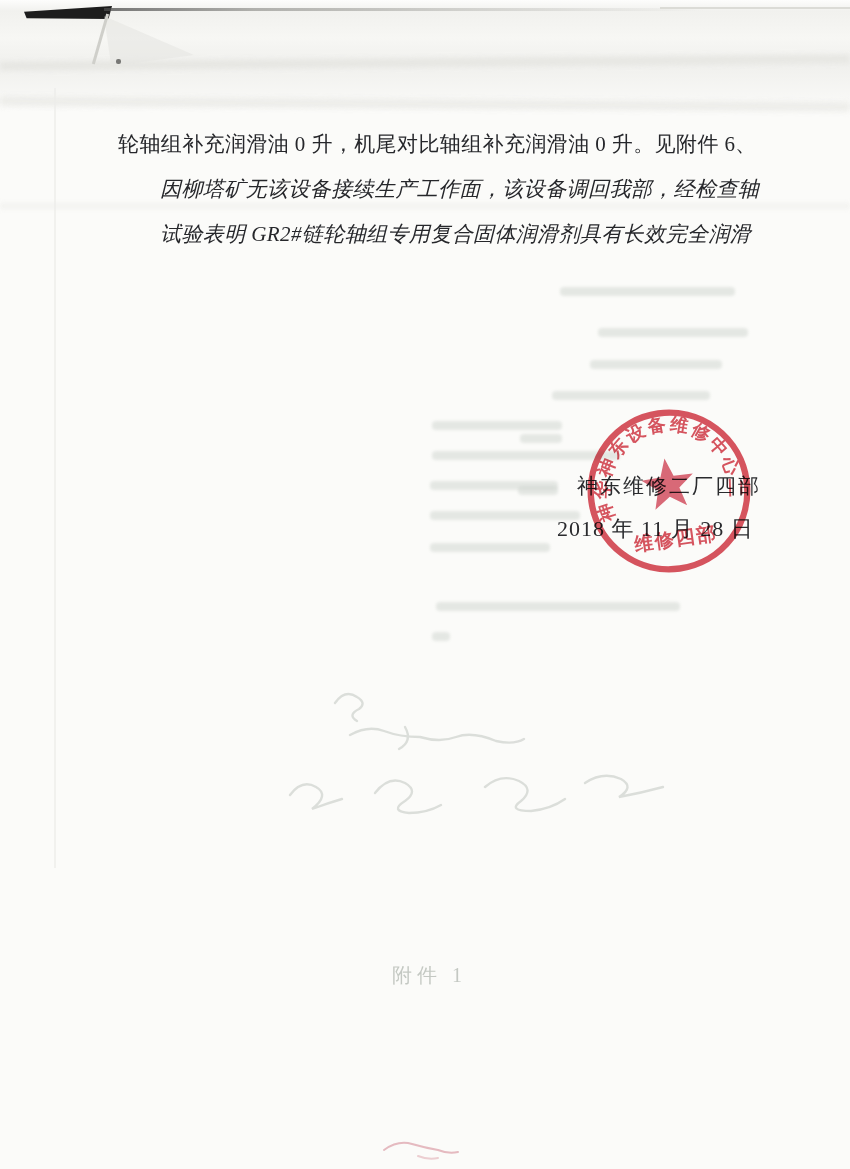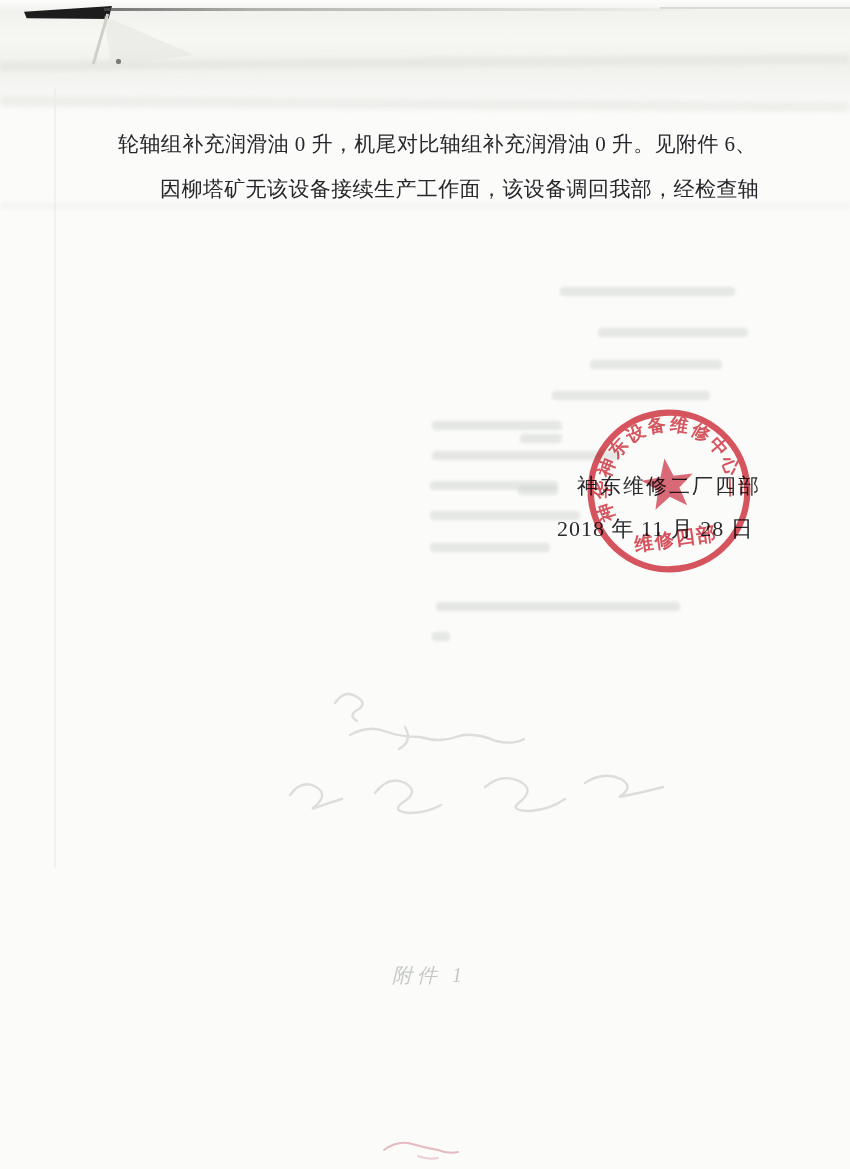--- a/index.html
+++ b/index.html
@@ -25,31 +25,31 @@
     opacity:.65;filter:blur(2.5px);transform:rotate(-.5deg);}
   .crease-2{position:absolute;left:0;top:100px;width:850px;height:8px;background:#e7e7e3;
     opacity:.8;filter:blur(3px);transform:rotate(.4deg);}
   .crease-mid{position:absolute;left:0;top:203px;width:850px;height:6px;background:#efefec;
     opacity:.7;filter:blur(2.5px);}
   .left-vline{position:absolute;left:54px;top:88px;width:2px;height:780px;background:#ededea;opacity:.7;}
   
   .doc-text{position:absolute;left:118px;top:122px;width:632px;color:#26272b;
     font-size:21px;letter-spacing:.4px;}
   .doc-line{height:45px;line-height:45px;white-space:nowrap;}
-  .doc-line.indent{padding-left:42px;}
+  .doc-line.indent{padding-left:42px;font-style:italic;}
   
   .sig-org{position:absolute;left:577px;top:472px;font-size:21px;letter-spacing:2px;color:#2a2b2e;white-space:nowrap;}
   .sig-date{position:absolute;left:557px;top:514px;font-size:22px;letter-spacing:1px;color:#2a2b2e;white-space:nowrap;}
   
   .stamp{position:absolute;left:578px;top:398px;width:182px;height:186px;
     transform:rotate(-8deg);mix-blend-mode:multiply;opacity:.9;}
   
   .ghost-line{position:absolute;height:9px;border-radius:4px;background:#ccd2cc;opacity:.48;filter:blur(1.6px);}
   .ghost-attach{position:absolute;left:392px;top:962px;font-size:20px;letter-spacing:5px;
-    color:#b2b8b1;opacity:.75;filter:blur(.6px);font-style:italic;}
+    color:#b2b8b1;opacity:.75;filter:blur(.6px);}
   
   .handwriting{position:absolute;left:255px;top:675px;}
   .red-smudge{position:absolute;left:378px;top:1134px;}
 </style>
 </head>
 <body>
 
 <div class="scan">
 
   <div class="top-band"></div>
@@ -74,20 +74,21 @@
   <div class="ghost-line" style="left:430px;top:481px;width:128px"></div>
   <div class="ghost-line" style="left:518px;top:486px;width:40px"></div>
   <div class="ghost-line" style="left:430px;top:511px;width:150px"></div>
   <div class="ghost-line" style="left:430px;top:543px;width:120px"></div>
   <div class="ghost-line" style="left:436px;top:602px;width:244px"></div>
   <div class="ghost-line" style="left:432px;top:632px;width:18px"></div>
 
   <div class="doc-text">
     <div class="doc-line">轮轴组补充润滑油 0 升，机尾对比轴组补充润滑油 0 升。见附件 6、</div>
     <div class="doc-line indent">因柳塔矿无该设备接续生产工作面，该设备调回我部，经检查轴</div>
+    <div class="doc-line indent">试验表明 GR2#链轮轴组专用复合固体润滑剂具有长效完全润滑</div>
   </div>
 
   <div class="sig-org">神东维修二厂四部</div>
   <div class="sig-date">2018 年 11 月 28 日</div>
 
   <svg class="handwriting" width="480" height="150" viewBox="0 0 480 150">
     <g fill="none" stroke="#a2aaa2" stroke-width="2.4" stroke-linecap="round" opacity="0.35">
       <path d="M 80 28 q 10 -14 22 -6 q 10 6 2 12 q -12 6 -2 12"></path>
       <path d="M 95 60 q 18 -10 34 -4 t 36 6 q 20 6 36 0 t 40 4 q 18 4 28 -2"></path>
       <path d="M 150 52 q 8 14 -6 22"></path>

